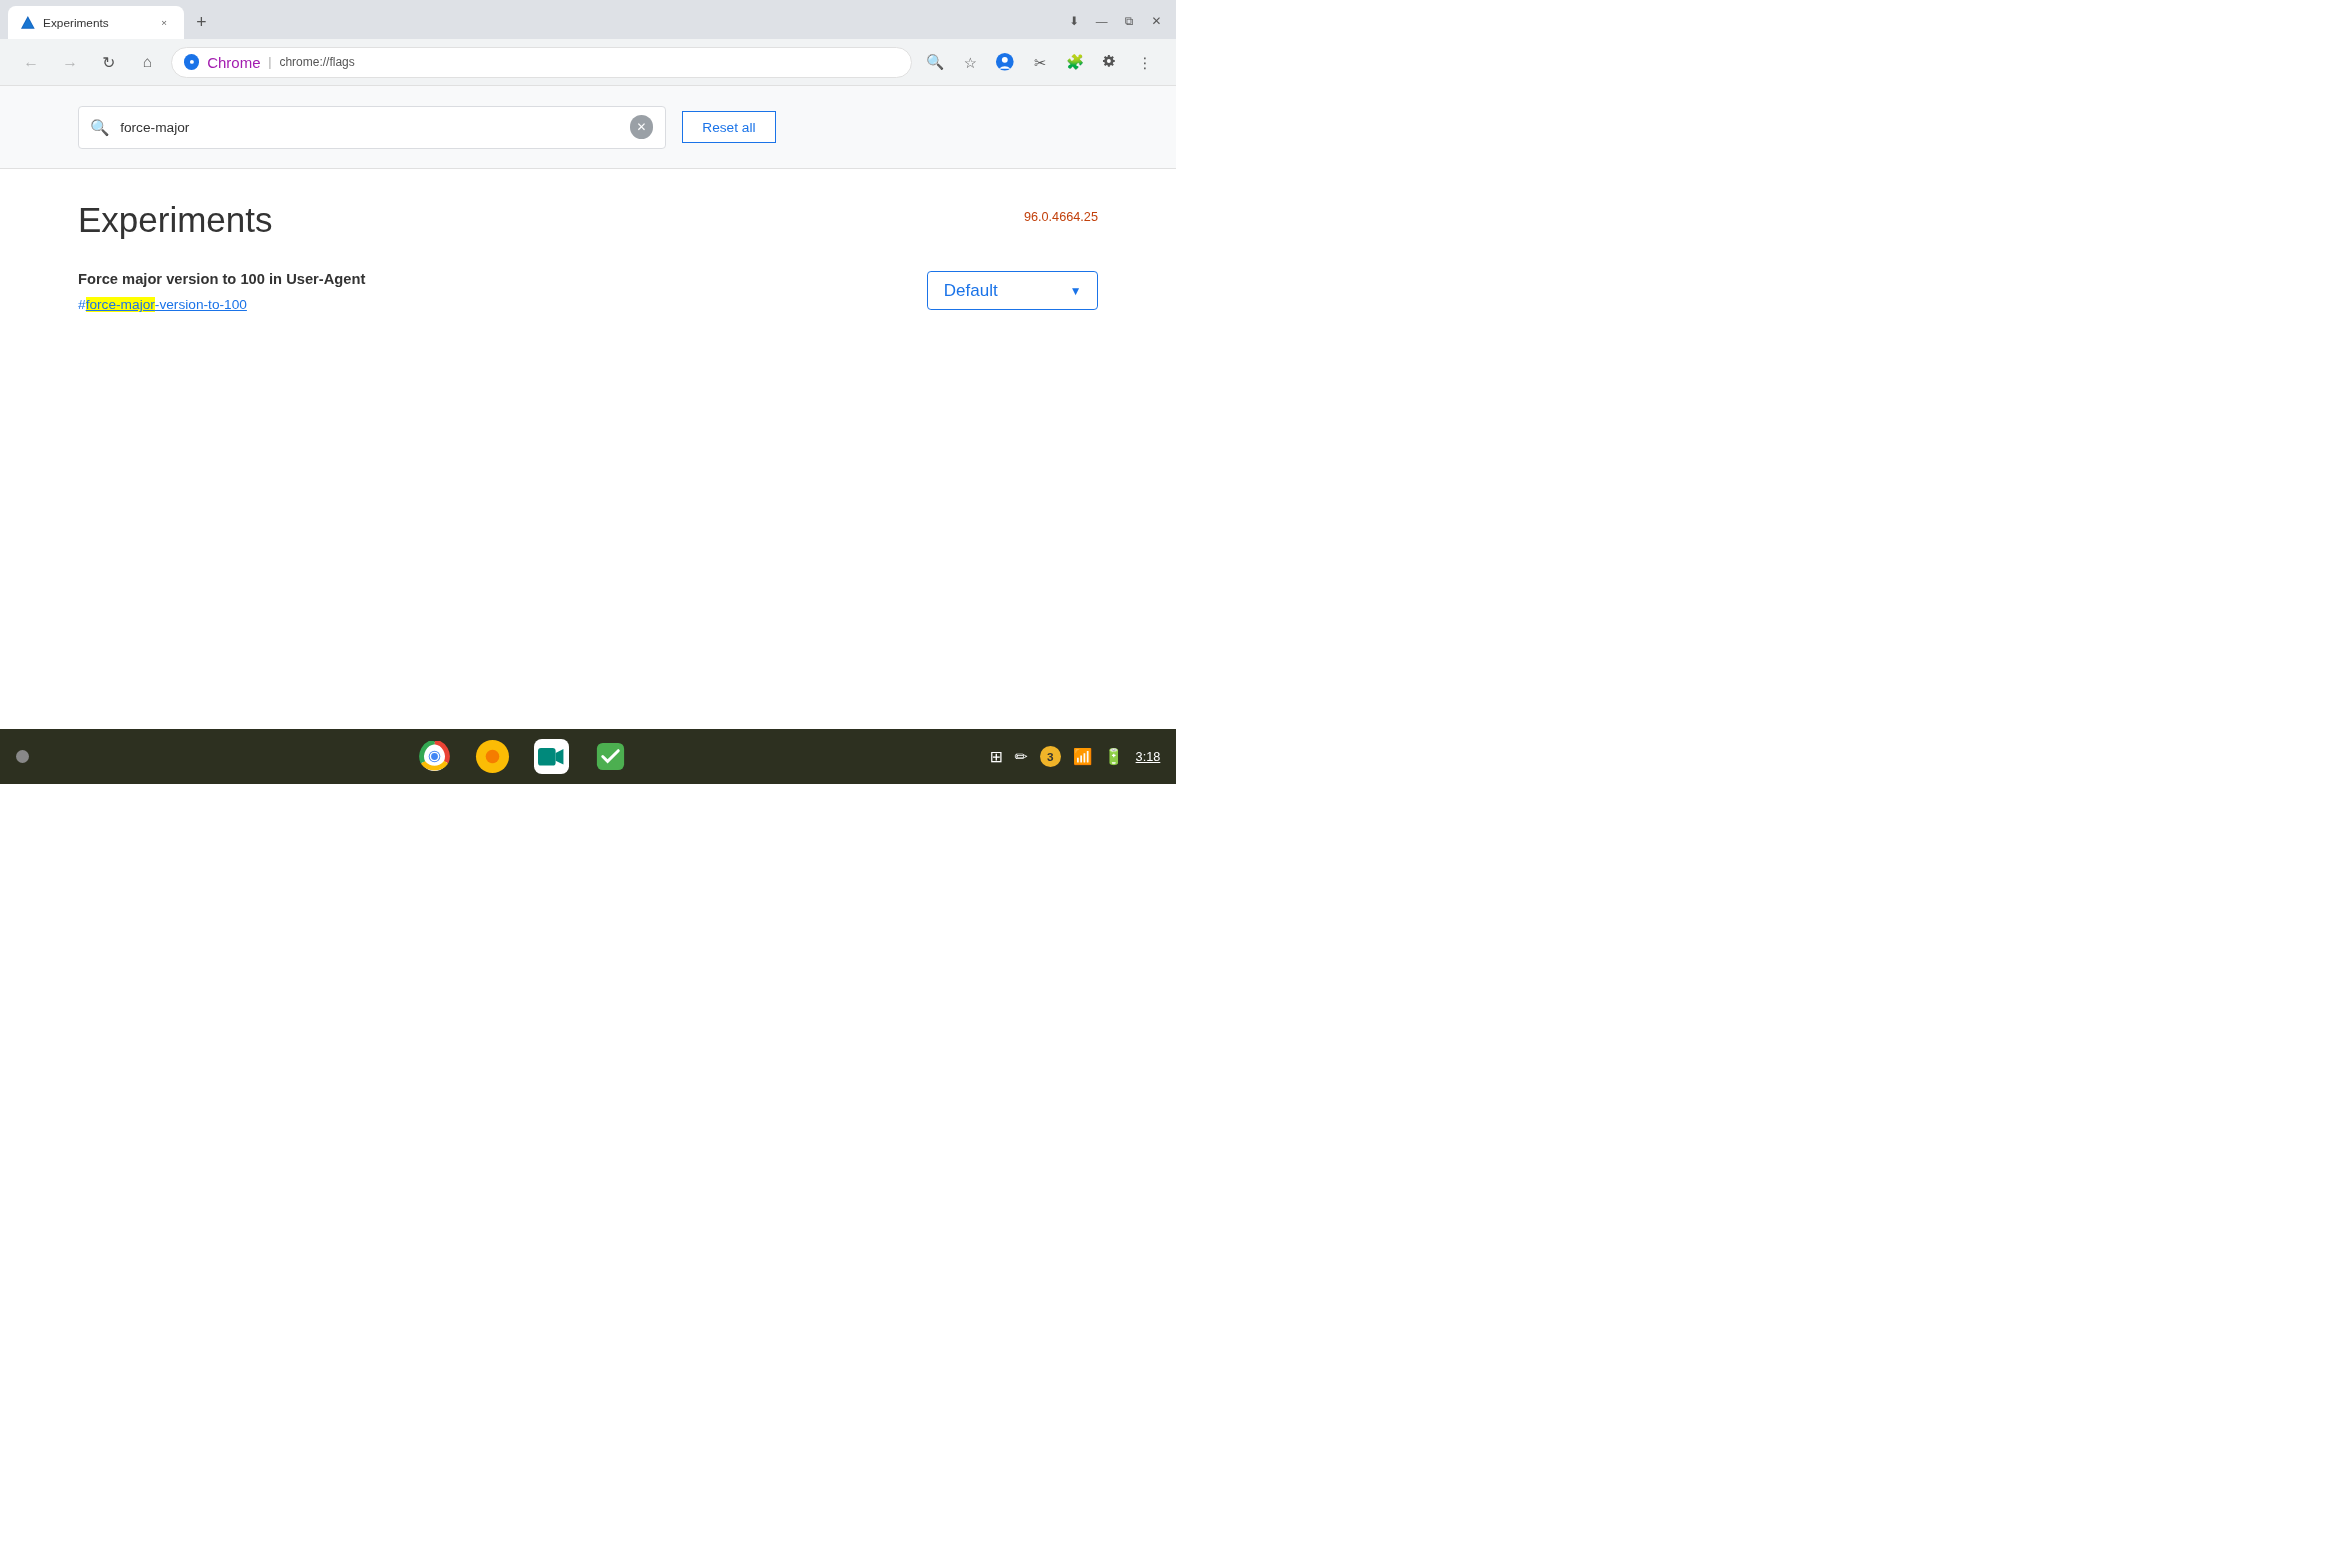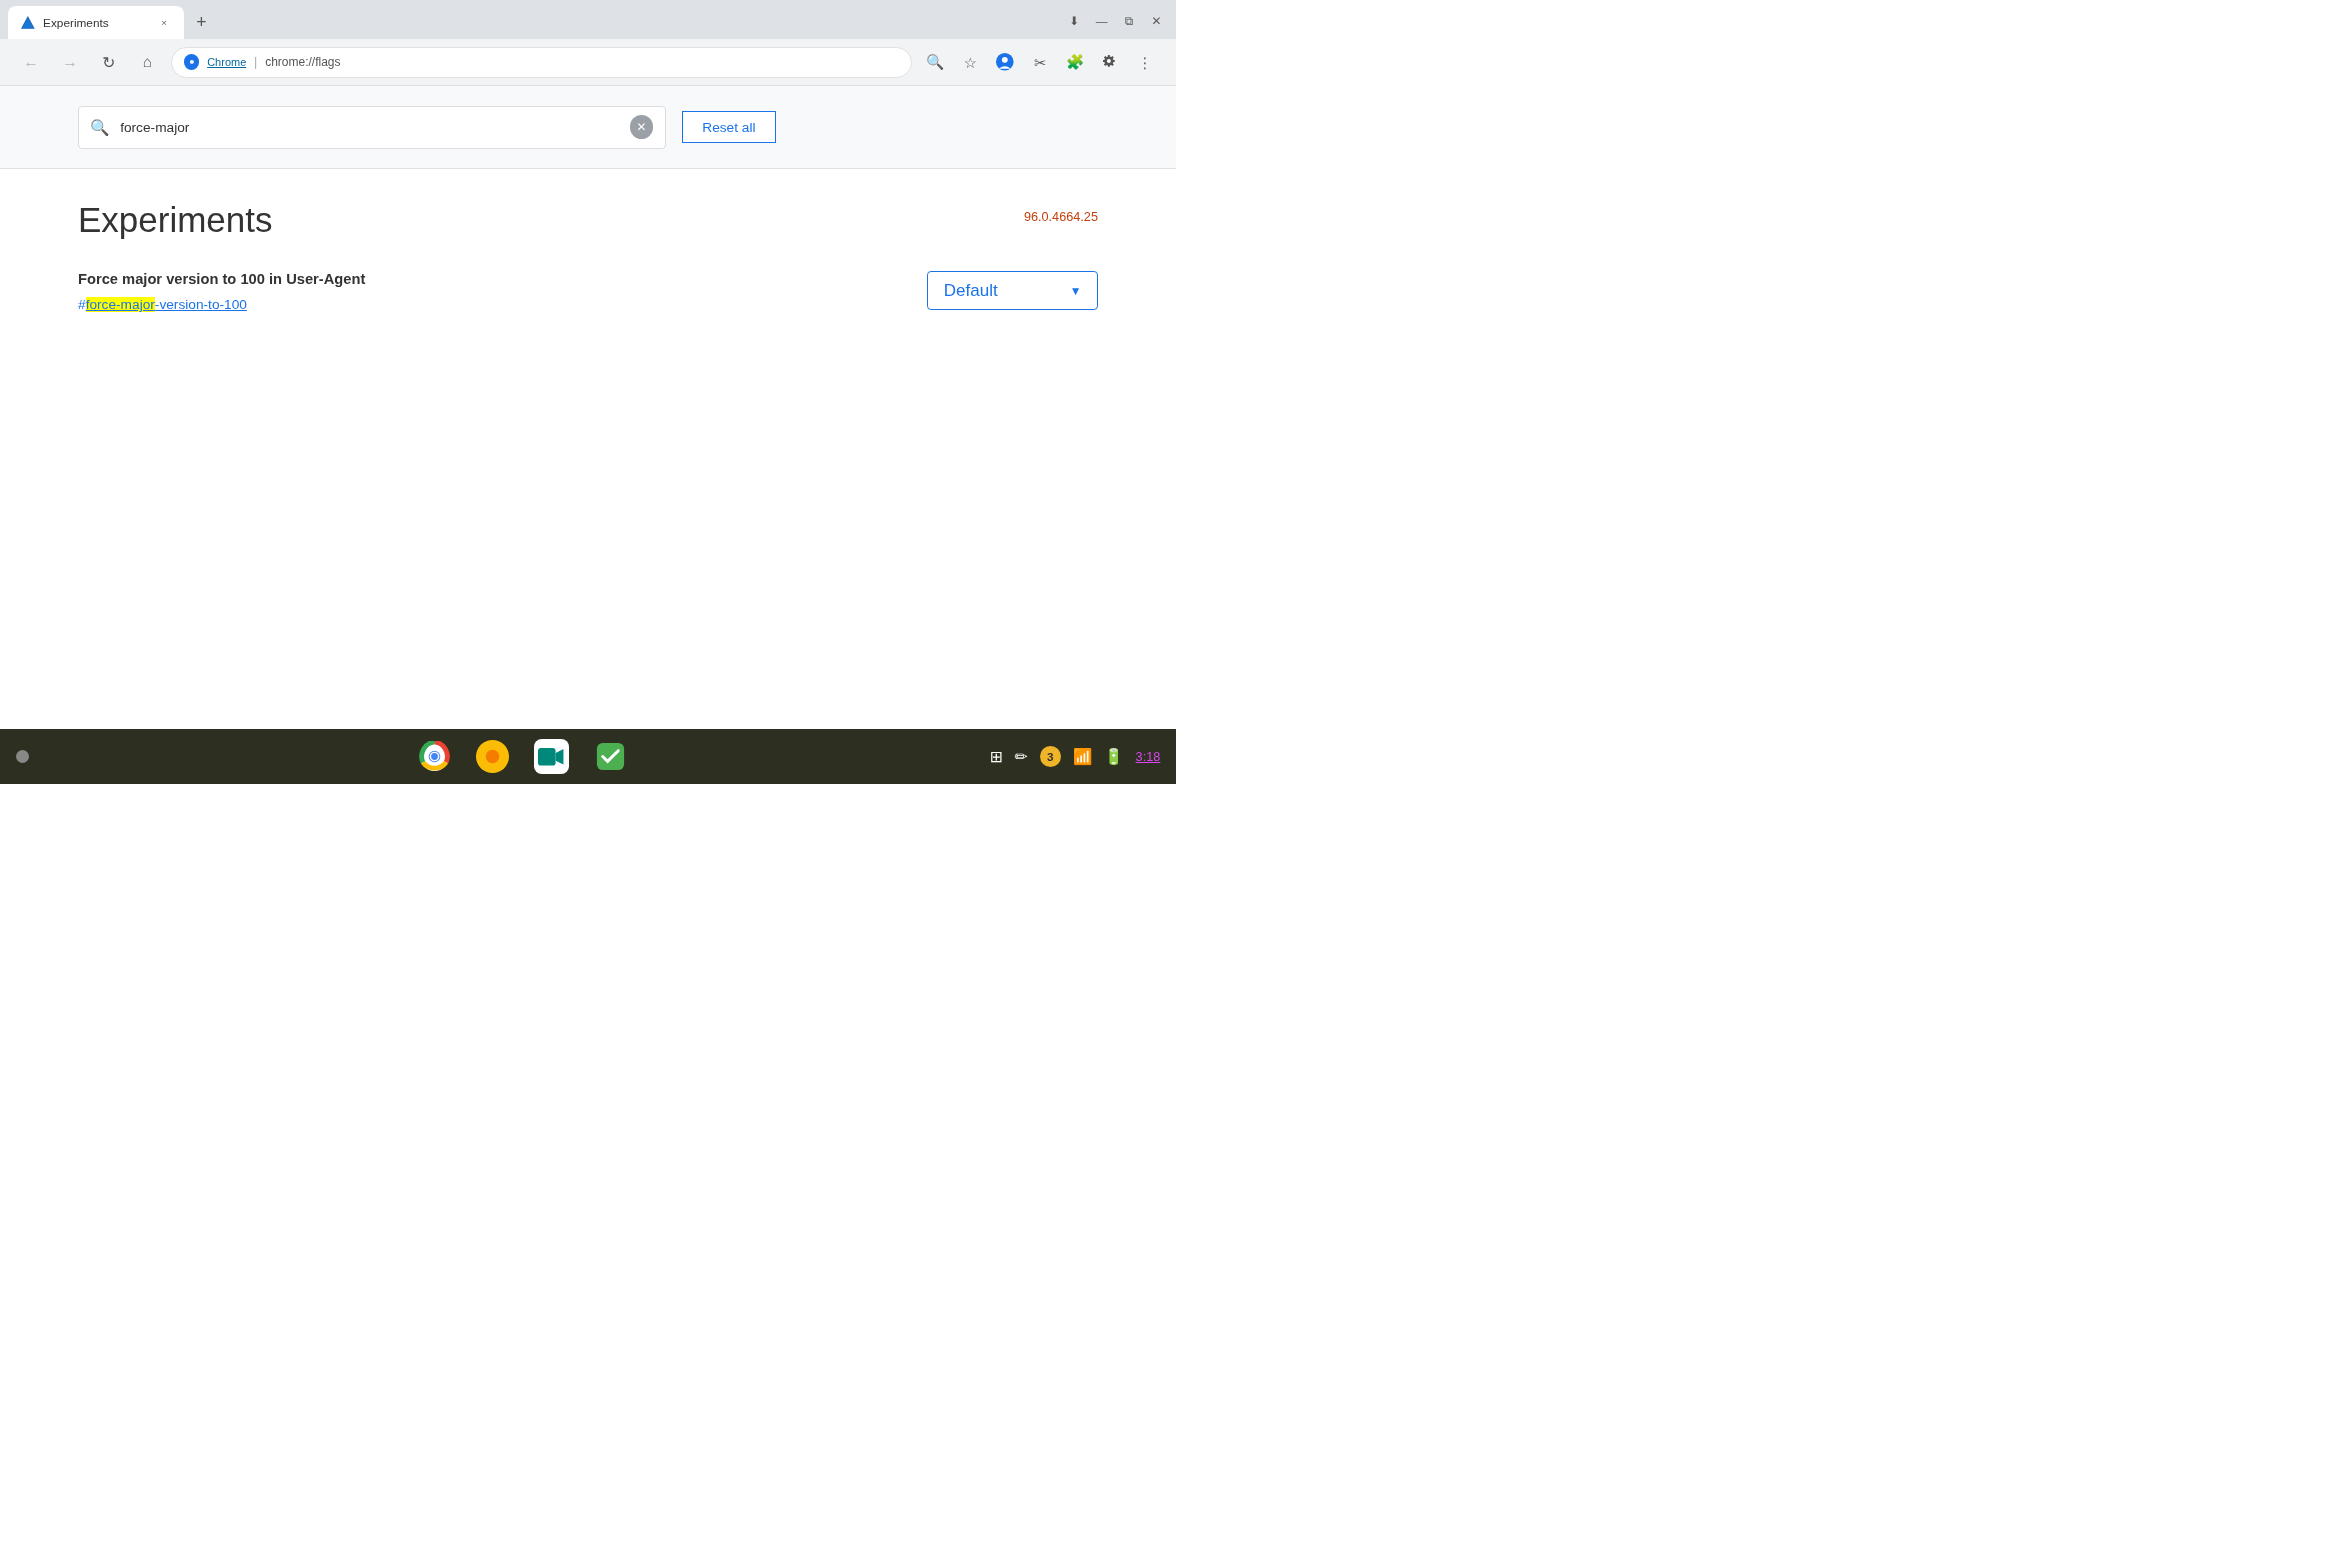--- a/index.html
+++ b/index.html
@@ -348,21 +348,21 @@
     }
     .taskbar-right {
       display: flex;
       align-items: center;
       gap: 11.8px;
       color: #fff;
       font-size: 12.7px;
     }
     .taskbar-time {
       font-size: 12.7px;
-      color: #d946ef;
+      color: #ffffff;
       text-decoration: underline;
     }
   </style>
 </head>
 <body>
 
 <div class="title-bar">
   <div class="tab">
 
     <svg class="tab-favicon" viewBox="0 0 16 16">
@@ -387,21 +387,21 @@
   <div class="nav-btn disabled">→</div>
   <div class="nav-btn">↻</div>
   <div class="nav-btn">⌂</div>
   <div class="address-input">
     <div class="address-favicon">
       <svg width="11.8" height="11.8" viewBox="0 0 12 12">
         <circle cx="6" cy="6" r="5" fill="#1a73e8"></circle>
         <circle cx="6" cy="6" r="2" fill="white"></circle>
       </svg>
     </div>
-    <span style="font-size:11px;color:#0369a1;text-decoration:underline;">Chrome</span>
+    <span style="font-size:15px;color:#a21caf;">Chrome</span>
     <span style="color:#aaa;">|</span>
     <span style="font-size:12px;color:#555;">chrome://flags</span>
   </div>
   <div class="toolbar-icons">
     <div class="toolbar-icon">🔍</div>
     <div class="toolbar-icon">☆</div>
     <div class="toolbar-icon">
       <svg width="19.6" height="19.6" viewBox="0 0 20 20">
         <circle cx="10" cy="10" r="9" fill="#1a73e8"></circle>
         <circle cx="10" cy="8" r="3" fill="white"></circle>

